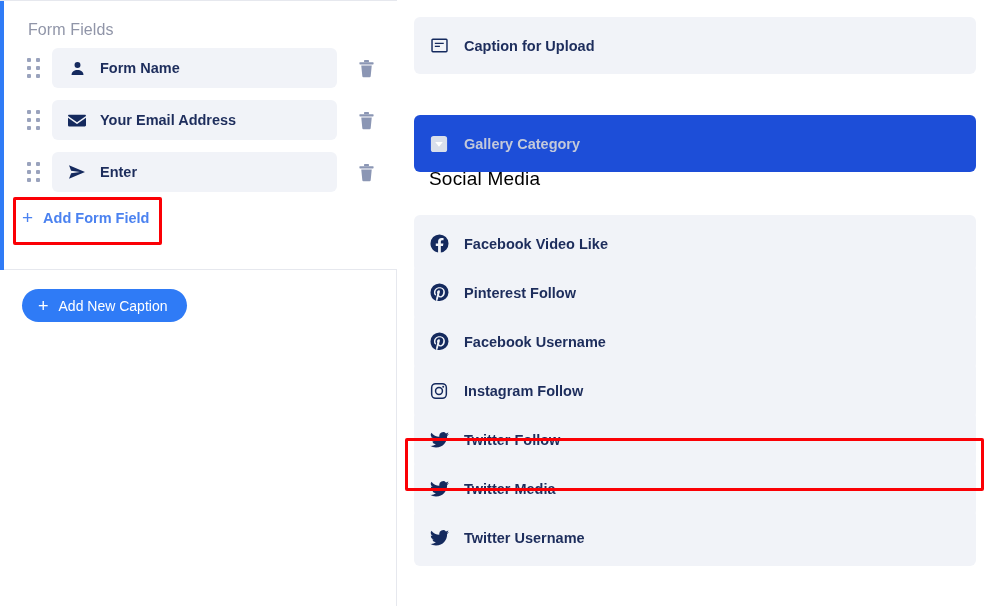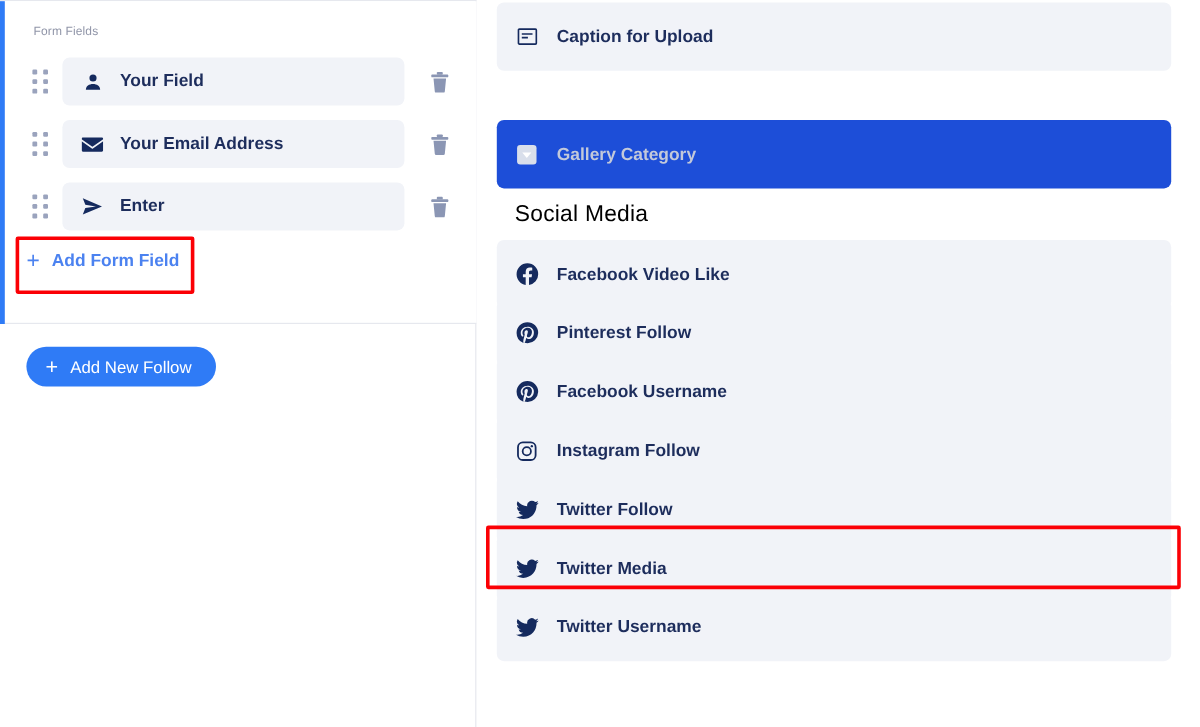--- a/index.html
+++ b/index.html
@@ -26,21 +26,21 @@
     position: absolute; left: 0; top: 1px; width: 397px; height: 269px;
     background: #ffffff;
     border-bottom: 1px solid #e6e8ee;
   }
   #active-bar {
     position: absolute; left: 0; top: 0; width: 4px; height: 269px;
     background: #2f7bf6;
   }
   #form-fields-label {
     position: absolute; left: 28px; top: 20px;
-    font-size: 10px; color: #9095a8; letter-spacing: .1px;
+    font-size: 16px; color: #9095a8; letter-spacing: .1px;
   }
 
   .field-row {
     position: absolute; left: 0; width: 397px; height: 40px;
     display: flex; align-items: center;
   }
   .drag-handle {
     width: 22px; margin-left: 22px; height: 22px;
     display: grid; grid-template-columns: repeat(2, 4px);
     grid-template-rows: repeat(3, 4px);
@@ -100,20 +100,21 @@
     position: absolute; left: 398px; top: 0;
     width: 602px; height: 606px;
     background: #ffffff;
     overflow: hidden;
   }
   .opt-row {
     position: absolute; left: 16px; width: 562px; height: 57px;
     background: #f1f3f8; border-radius: 6px;
     display: flex; align-items: center; padding: 0 12px;
     cursor: pointer;
+    margin-top: 15px;
   }
   .opt-row.disabled {
     background: #1d4ed8; cursor: default;
   }
   .opt-row .oicon {
     width: 26px; height: 22px; flex: 0 0 26px;
     display: flex; align-items: center; justify-content: center;
     color: #152a5e;
   }
   .opt-row.disabled .oicon { color: #cdd3e2; }
@@ -159,21 +160,21 @@
             <i></i>
             <i></i>
         </div>
         <div class="field-pill">
           <span class="ficon">
             <svg width="17" height="17" viewBox="0 0 24 24" fill="currentColor">
               <circle cx="12" cy="7" r="4.2"></circle>
               <path d="M3.6 21c0-4.6 3.8-7 8.4-7s8.4 2.4 8.4 7z"></path>
             </svg>
           </span>
-          <span class="flabel">Your Field</span>
+          <span class="flabel">Form Name</span>
         </div>
         <div class="trash-btn">
           <svg width="17" height="19" viewBox="0 0 24 26" fill="currentColor">
             <rect x="2" y="4" width="20" height="3.2" rx="1"></rect>
             <rect x="8.5" y="1" width="7" height="3.2" rx="1"></rect>
             <path d="M4.6 8.6h14.8l-1.5 15.2a1.6 1.6 0 0 1-1.6 1.4H7.7a1.6 1.6 0 0 1-1.6-1.4z"></path>
           </svg>
         </div>
       </div>
 
@@ -232,21 +233,21 @@
 
       <div id="add-form-field">
         <span class="plus">+</span>
         <span>Add Form Field</span>
       </div>
       <div id="hl-add-form-field"></div>
     </div>
 
     <button id="add-new-element">
       <span class="plus">+</span>
-      <span>Add New Follow</span>
+      <span>Add New Caption</span>
     </button>
   </div>
 
   <div id="right-panel">
 
     <div class="opt-row" style="top:2px">
       <span class="oicon">
         <svg width="17" height="15" viewBox="0 0 20 17" fill="none" stroke="currentColor" stroke-width="1.7">
           <rect x="1.2" y="1.2" width="17.6" height="14.6" rx="1"></rect>
           <line x1="4.5" y1="6" x2="15" y2="6" stroke-width="1.5"></line>

